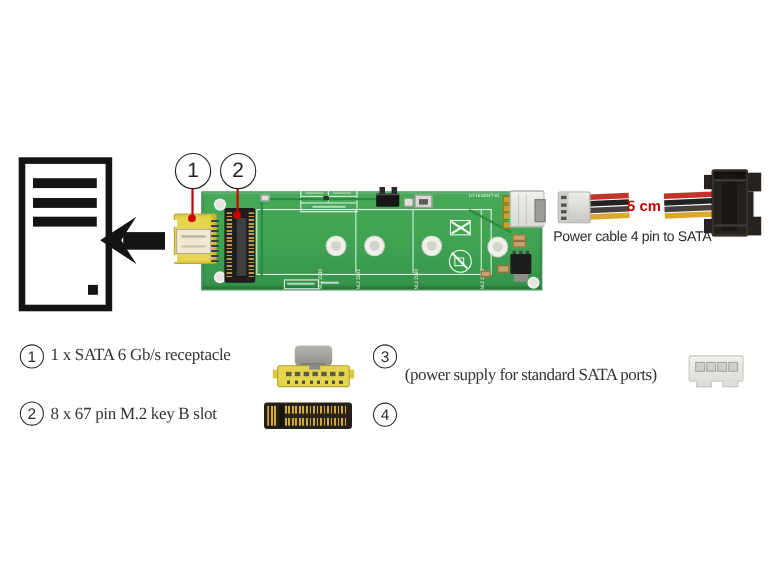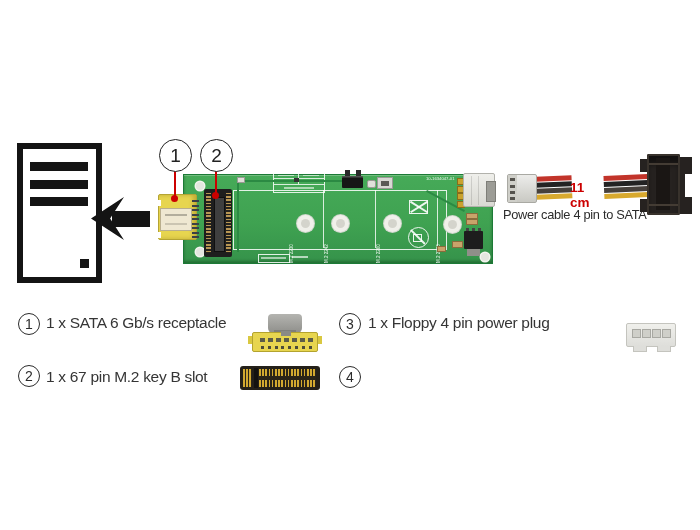--- a/index.html
+++ b/index.html
@@ -28,21 +28,21 @@
   .holeL{width:17px;height:17px;border-radius:50%;background:#f0f0ea;box-shadow:0 0 0 1px #cfd6cc;z-index:7;}
   .holeL i{position:absolute;left:4px;top:4px;width:9px;height:9px;border-radius:50%;background:#d4d4cc;display:block;}
   .holeS{width:8px;height:8px;border-radius:50%;background:#e4e6df;box-shadow:0 0 0 1.5px #f3f4ee;z-index:7;}
   .m2label{color:rgba(255,255,255,.95);font-size:10px;transform:rotate(-90deg) scale(0.45);transform-origin:left bottom;white-space:nowrap;z-index:8;}
   .smdT{background:#c9a36a;border:0.5px solid #8a6c3c;z-index:8;}
   .smdW{background:#e0e0da;border:0.5px solid #9a9a94;z-index:8;}
   .smdD{background:#333;z-index:8;}
   
   .badge{width:22px;height:22px;border:1.5px solid #2b2b2b;border-radius:50%;background:#fff;
          display:flex;align-items:center;justify-content:center;font-size:14px;color:#2b2b2b;box-sizing:border-box;}
-  .legend-line{font-size:15.5px;line-height:17.5px;}
+  .legend-line{font-size:15.5px;line-height:17.5px;font-family:Liberation Serif, serif;}
   .goldpins{background:repeating-linear-gradient(90deg,#d2a930 0 1.6px,#2a2418 1.6px 3.2px);}
 </style>
 </head>
 <body>
 
 <div id="canvas">
 
   <div class="abs tower">
     <div class="abs bar" style="left:7px;top:13px;"></div>
     <div class="abs bar" style="left:7px;top:31px;"></div>
@@ -179,21 +179,21 @@
     <div class="abs" style="left:2px;top:22px;width:5px;height:3px;background:#55534e;"></div>
   </div>
 
   <div class="abs" style="left:536px;top:176px;width:36px;height:26px;transform:rotate(-2.5deg);z-index:8;">
     <div class="abs" style="left:0;top:0;width:100%;height:4.5px;background:#c2342a;"></div>
     <div class="abs" style="left:0;top:6px;width:100%;height:4.5px;background:#232323;"></div>
     <div class="abs" style="left:0;top:12px;width:100%;height:4.5px;background:#47413c;"></div>
     <div class="abs" style="left:0;top:18px;width:100%;height:4.5px;background:#d8a92e;"></div>
   </div>
 
-  <div class="abs" style="left:570px;top:180px;width:36px;color:var(--accent-red);font-weight:bold;font-size:13.5px;z-index:12;font-family:'Liberation Sans',sans-serif;">11 cm</div>
+  <div class="abs" style="left:570px;top:180px;width:36px;color:var(--accent-red);font-weight:bold;font-size:13.5px;z-index:12;font-family:'Liberation Sans',sans-serif;">5 cm</div>
 
   <div class="abs" style="left:604px;top:175px;width:44px;height:26px;transform:rotate(-2.5deg);z-index:8;">
     <div class="abs" style="left:0;top:0;width:100%;height:4.5px;background:#c2342a;"></div>
     <div class="abs" style="left:0;top:6px;width:100%;height:4.5px;background:#232323;"></div>
     <div class="abs" style="left:0;top:12px;width:100%;height:4.5px;background:#47413c;"></div>
     <div class="abs" style="left:0;top:18px;width:100%;height:4.5px;background:#d8a92e;"></div>
   </div>
 
   <div class="abs" style="left:640px;top:159px;width:9px;height:13px;background:#262220;z-index:9;"></div>
   <div class="abs" style="left:640px;top:199px;width:9px;height:13px;background:#262220;z-index:9;"></div>
@@ -227,33 +227,33 @@
       <div class="abs" style="left:39px;top:5px;width:5px;height:4px;background:#5c5c48;"></div>
       <div class="abs" style="left:47px;top:5px;width:5px;height:4px;background:#5c5c48;"></div>
       <div class="abs" style="left:55px;top:5px;width:5px;height:4px;background:#5c5c48;"></div>
       <div class="abs" style="left:8px;top:12.5px;width:52px;height:3px;background:repeating-linear-gradient(90deg,#4c4c3a 0 3px,transparent 3px 6.8px);"></div>
     </div>
   </div>
 
   <div class="abs badge" style="left:18px;top:365px;">
       <span>2</span>
     </div>
-  <div class="abs txt legend-line" style="left:46px;top:368px;white-space:nowrap;">1 x 67 pin M.2 key B slot</div>
+  <div class="abs txt legend-line" style="left:46px;top:368px;white-space:nowrap;">8 x 67 pin M.2 key B slot</div>
 
   <div class="abs" style="left:240px;top:366px;width:80px;height:24px;background:#242019;border-radius:3px;">
     <div class="abs goldpins" style="left:3px;top:3px;width:9px;height:18px;"></div>
     <div class="abs" style="left:13.5px;top:2px;width:4px;height:20px;background:#141210;"></div>
     <div class="abs goldpins" style="left:19px;top:3px;width:57px;height:18px;"></div>
     <div class="abs" style="left:19px;top:10px;width:57px;height:4px;background:#2a2418;"></div>
   </div>
 
   <div class="abs badge" style="left:339px;top:313px;">
       <span>3</span>
     </div>
-  <div class="abs txt legend-line" style="left:368px;top:314px;white-space:nowrap;">1 x Floppy 4 pin power plug</div>
+  <div class="abs txt legend-line" style="left:368px;top:331.5px;white-space:nowrap;letter-spacing:-0.5px;">(power supply for standard SATA ports)</div>
 
   <div class="abs" style="left:626px;top:323px;width:50px;height:24px;background:linear-gradient(180deg,#f0f0ec,#dededa);border:1px solid #c4c4be;border-radius:2px;box-sizing:border-box;">
     <div class="abs" style="left:5px;top:5px;width:7px;height:7px;background:#cfcfc9;border:1px solid #a8a8a2;"></div>
     <div class="abs" style="left:15px;top:5px;width:7px;height:7px;background:#cfcfc9;border:1px solid #a8a8a2;"></div>
     <div class="abs" style="left:25px;top:5px;width:7px;height:7px;background:#cfcfc9;border:1px solid #a8a8a2;"></div>
     <div class="abs" style="left:35px;top:5px;width:7px;height:7px;background:#cfcfc9;border:1px solid #a8a8a2;"></div>
     <div class="abs" style="left:6px;top:22px;width:12px;height:5px;background:#dededa;border:1px solid #c4c4be;border-top:none;"></div>
     <div class="abs" style="left:30px;top:22px;width:12px;height:5px;background:#dededa;border:1px solid #c4c4be;border-top:none;"></div>
   </div>
 

